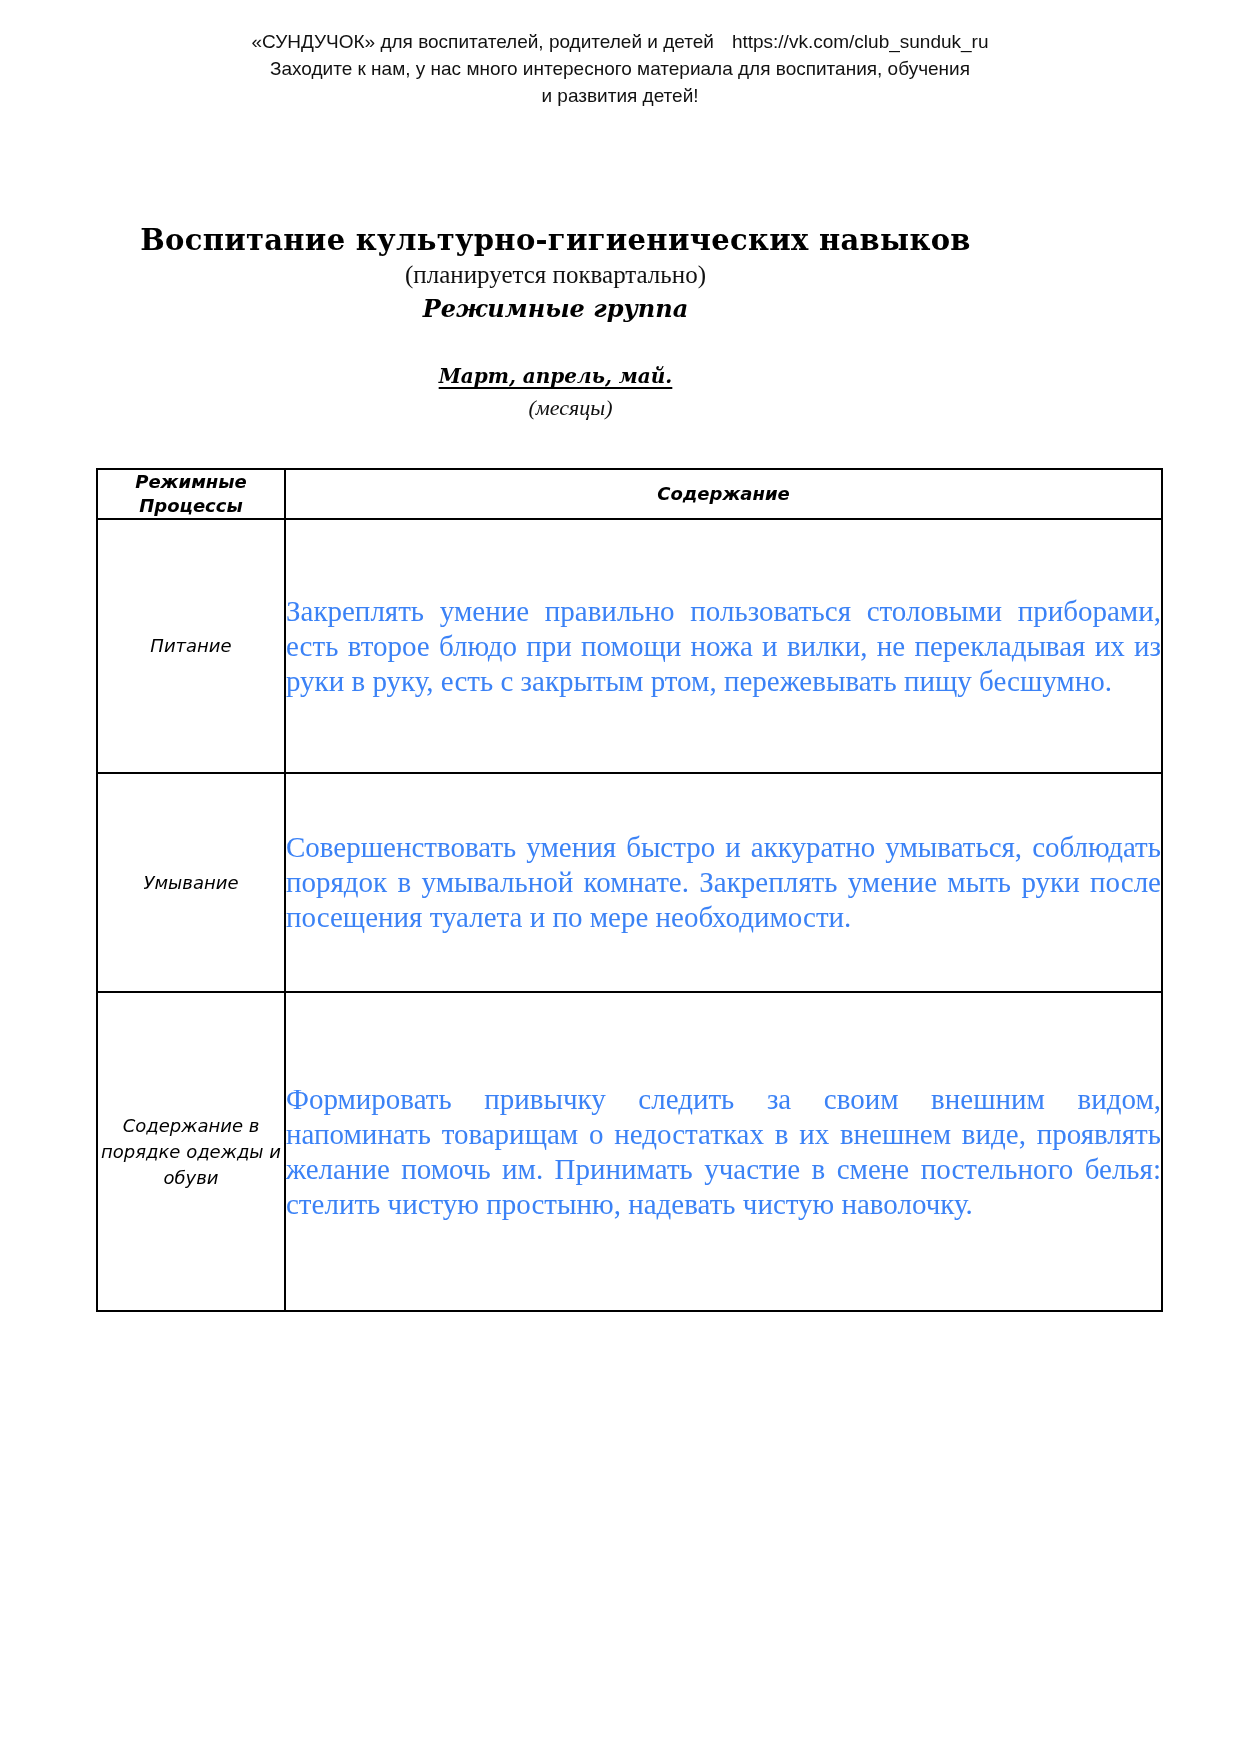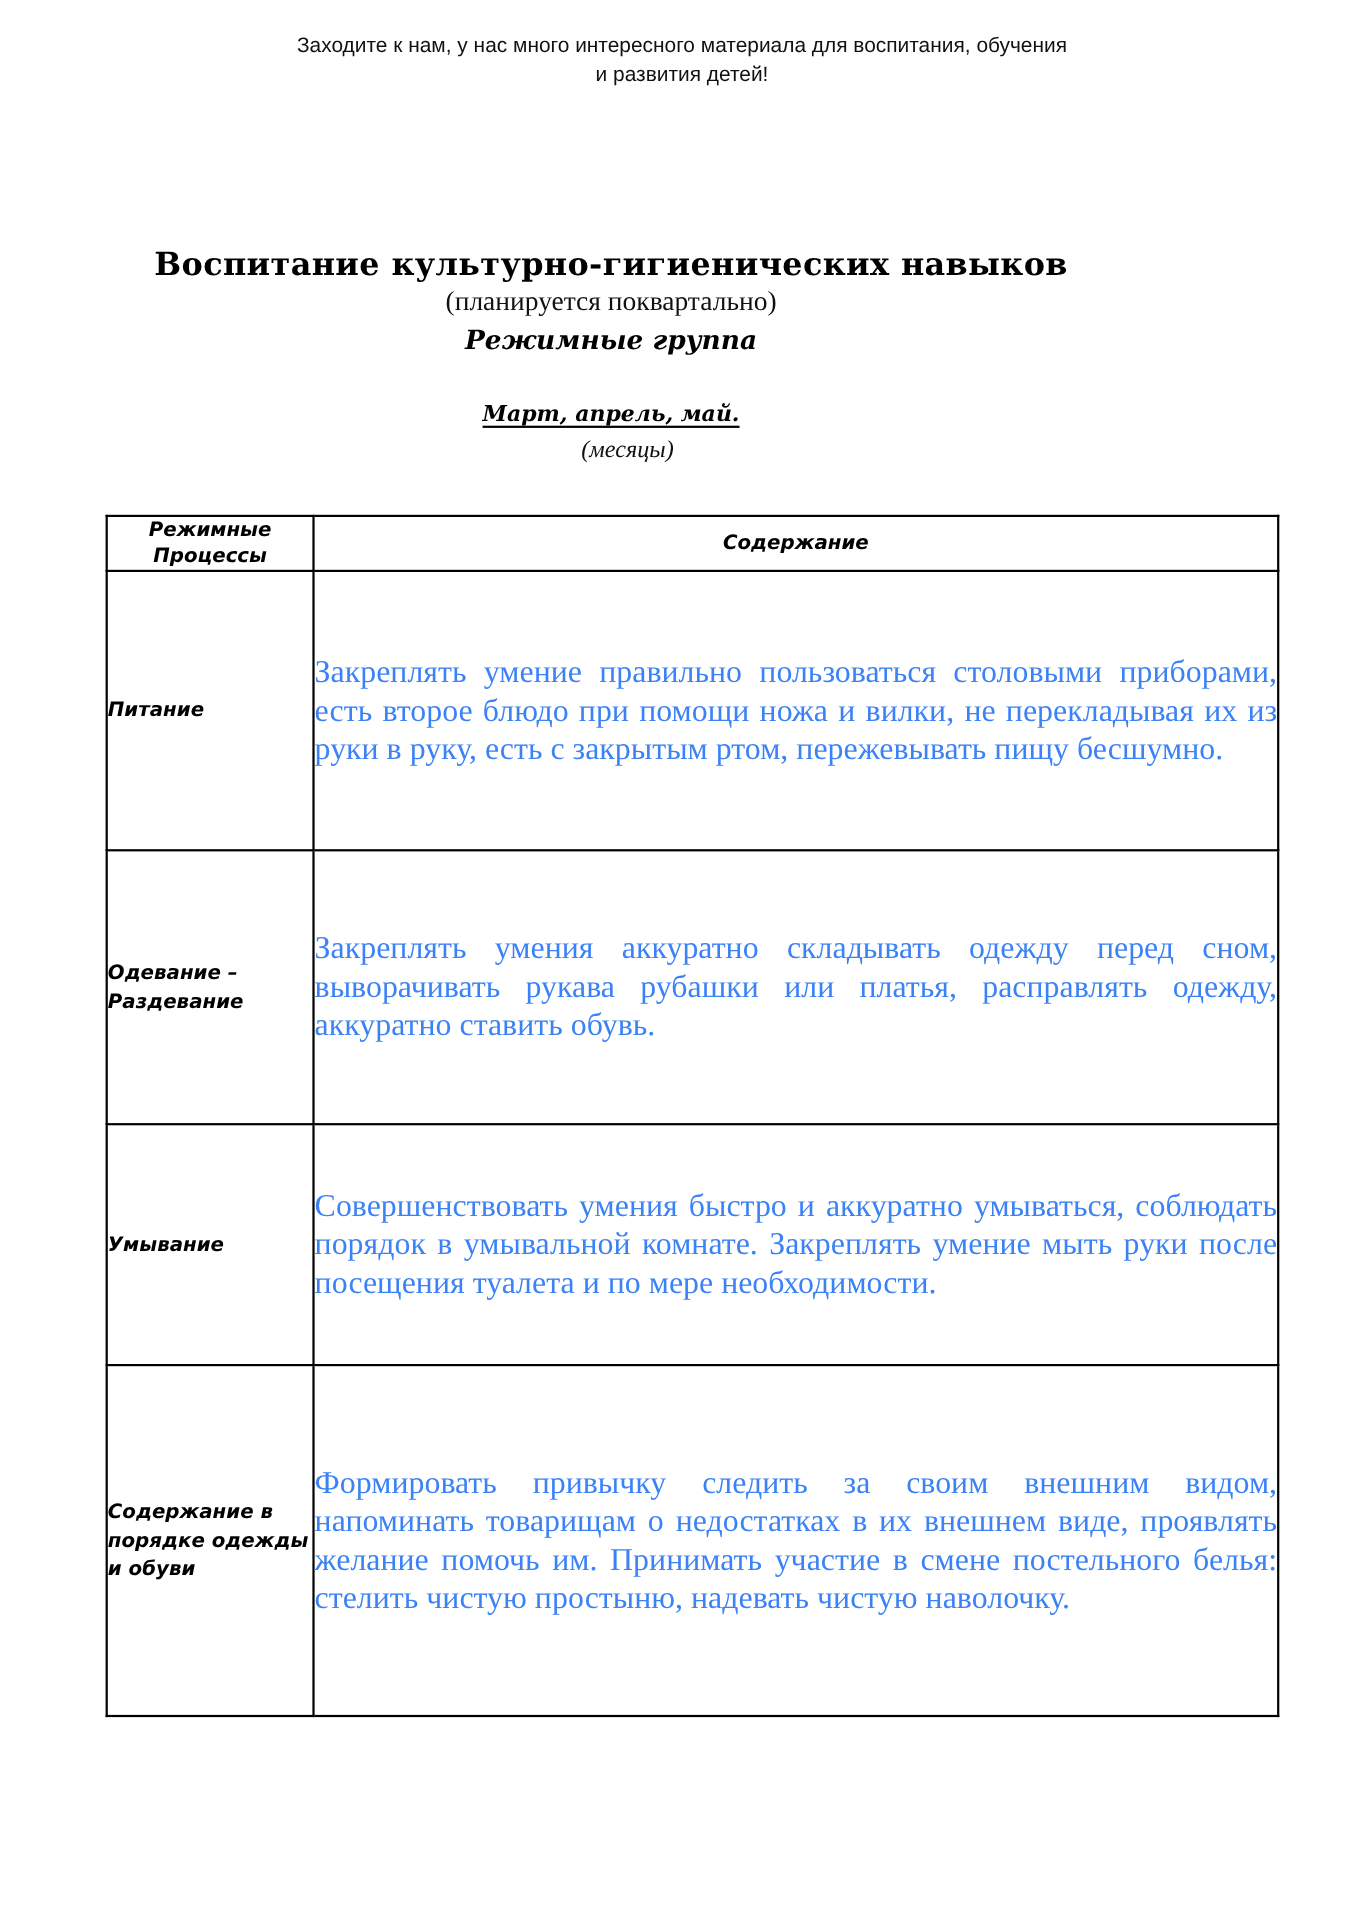--- a/index.html
+++ b/index.html
@@ -87,23 +87,24 @@
       font-style: italic;
       font-weight: bold;
       font-size: 18px;
       line-height: 24px;
       height: 48px;
       text-align: center;
     }
     td.proc {
       font-family: "DejaVu Sans", sans-serif;
       font-style: italic;
-      font-weight: bold;
+      font-weight: normal;
       font-size: 18px;
       line-height: 26px;
+      text-align: center;
       padding: 0 6px;
       margin-top: 28px;
     }
     td.content {
       font-family: Liberation Serif, serif;
       font-size: 29px;
       line-height: 35px;
       text-align: justify;
       padding: 0 12px 0 12px;
       color: #3b82f6;
@@ -112,20 +113,23 @@
     tr.r1 { height: 254px; }
     tr.r2 { height: 249px; }
     tr.r3 { height: 219px; }
     tr.r4 { height: 319px; }
     tr.r1 td.content { padding-top: 0; }
   </style>
 </head>
 <body>
 
 <div class="promo">
+  <div>
+    <span>«СУНДУЧОК» для воспитателей, родителей и детей</span><span class="url">https://vk.com/club_sunduk_ru</span>
+  </div>
   <div>Заходите к нам, у нас много интересного материала для воспитания, обучения</div>
   <div>и развития детей!</div>
 </div>
 
 <div class="title-block">
   <div class="main-title">Воспитание культурно-гигиенических навыков</div>
   <div class="subtitle-plan">(планируется поквартально)</div>
   <div class="group-name">Режимные группа</div>
   <div class="months">Март, апрель, май.</div>
   <div class="months-note">(месяцы)</div>
@@ -142,26 +146,20 @@
       <th>Содержание</th>
     </tr>
   </thead>
   <tbody>
     <tr class="r1">
       <td class="proc">Питание</td>
       <td class="content">
           <p>Закреплять умение правильно пользоваться столовыми приборами, есть второе блюдо при помощи ножа и вилки, не перекладывая их из руки в руку, есть с закрытым ртом, пережевывать пищу бесшумно.</p>
         </td>
     </tr>
-    <tr class="r2">
-      <td class="proc">Одевание – Раздевание</td>
-      <td class="content">
-          <p>Закреплять умения аккуратно складывать одежду перед сном, выворачивать рукава рубашки или платья, расправлять одежду, аккуратно ставить обувь.</p>
-        </td>
-    </tr>
     <tr class="r3">
       <td class="proc">Умывание</td>
       <td class="content">
           <p>Совершенствовать умения быстро и аккуратно умываться, соблюдать порядок в умывальной комнате. Закреплять умение мыть руки после посещения туалета и по мере необходимости.</p>
         </td>
     </tr>
     <tr class="r4">
       <td class="proc">Содержание в порядке одежды и обуви</td>
       <td class="content">
           <p>Формировать привычку следить за своим внешним видом, напоминать товарищам о недостатках в их внешнем виде, проявлять желание помочь им. Принимать участие в смене постельного белья: стелить чистую простыню, надевать чистую наволочку.</p>

